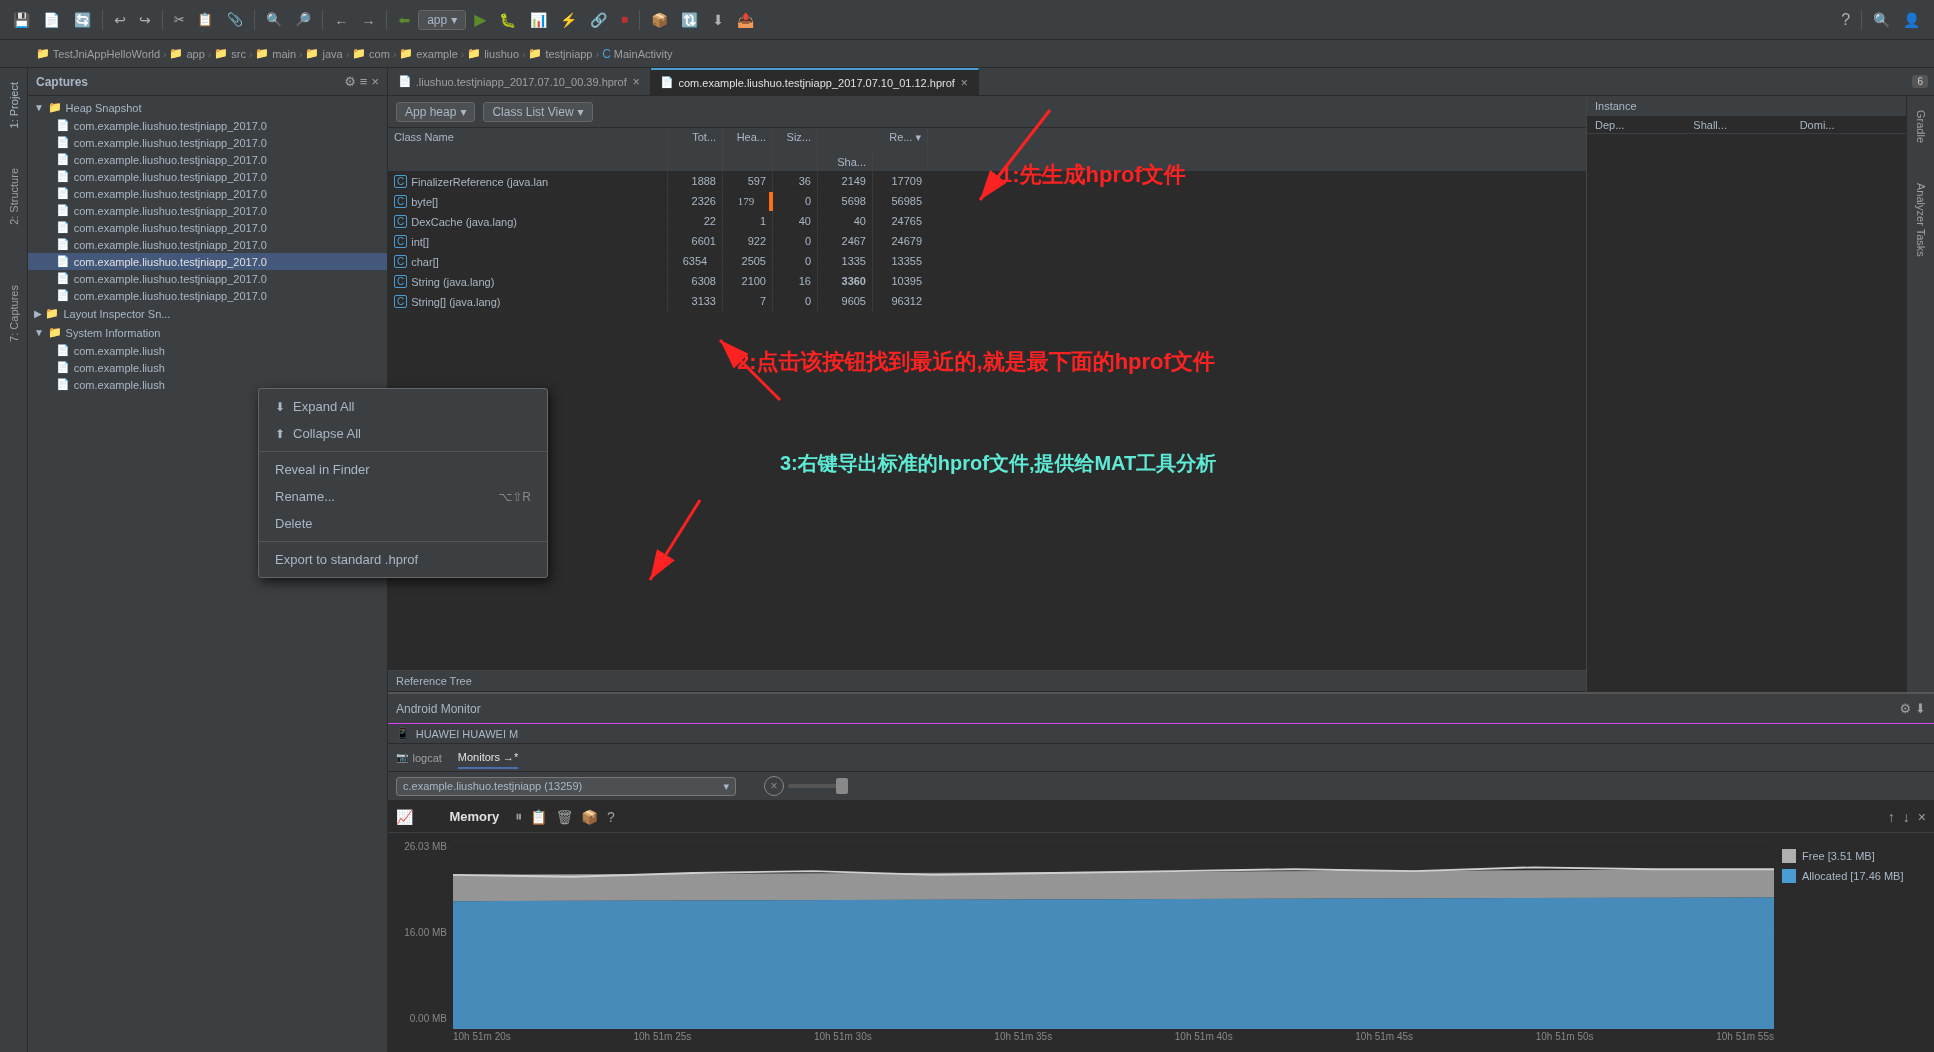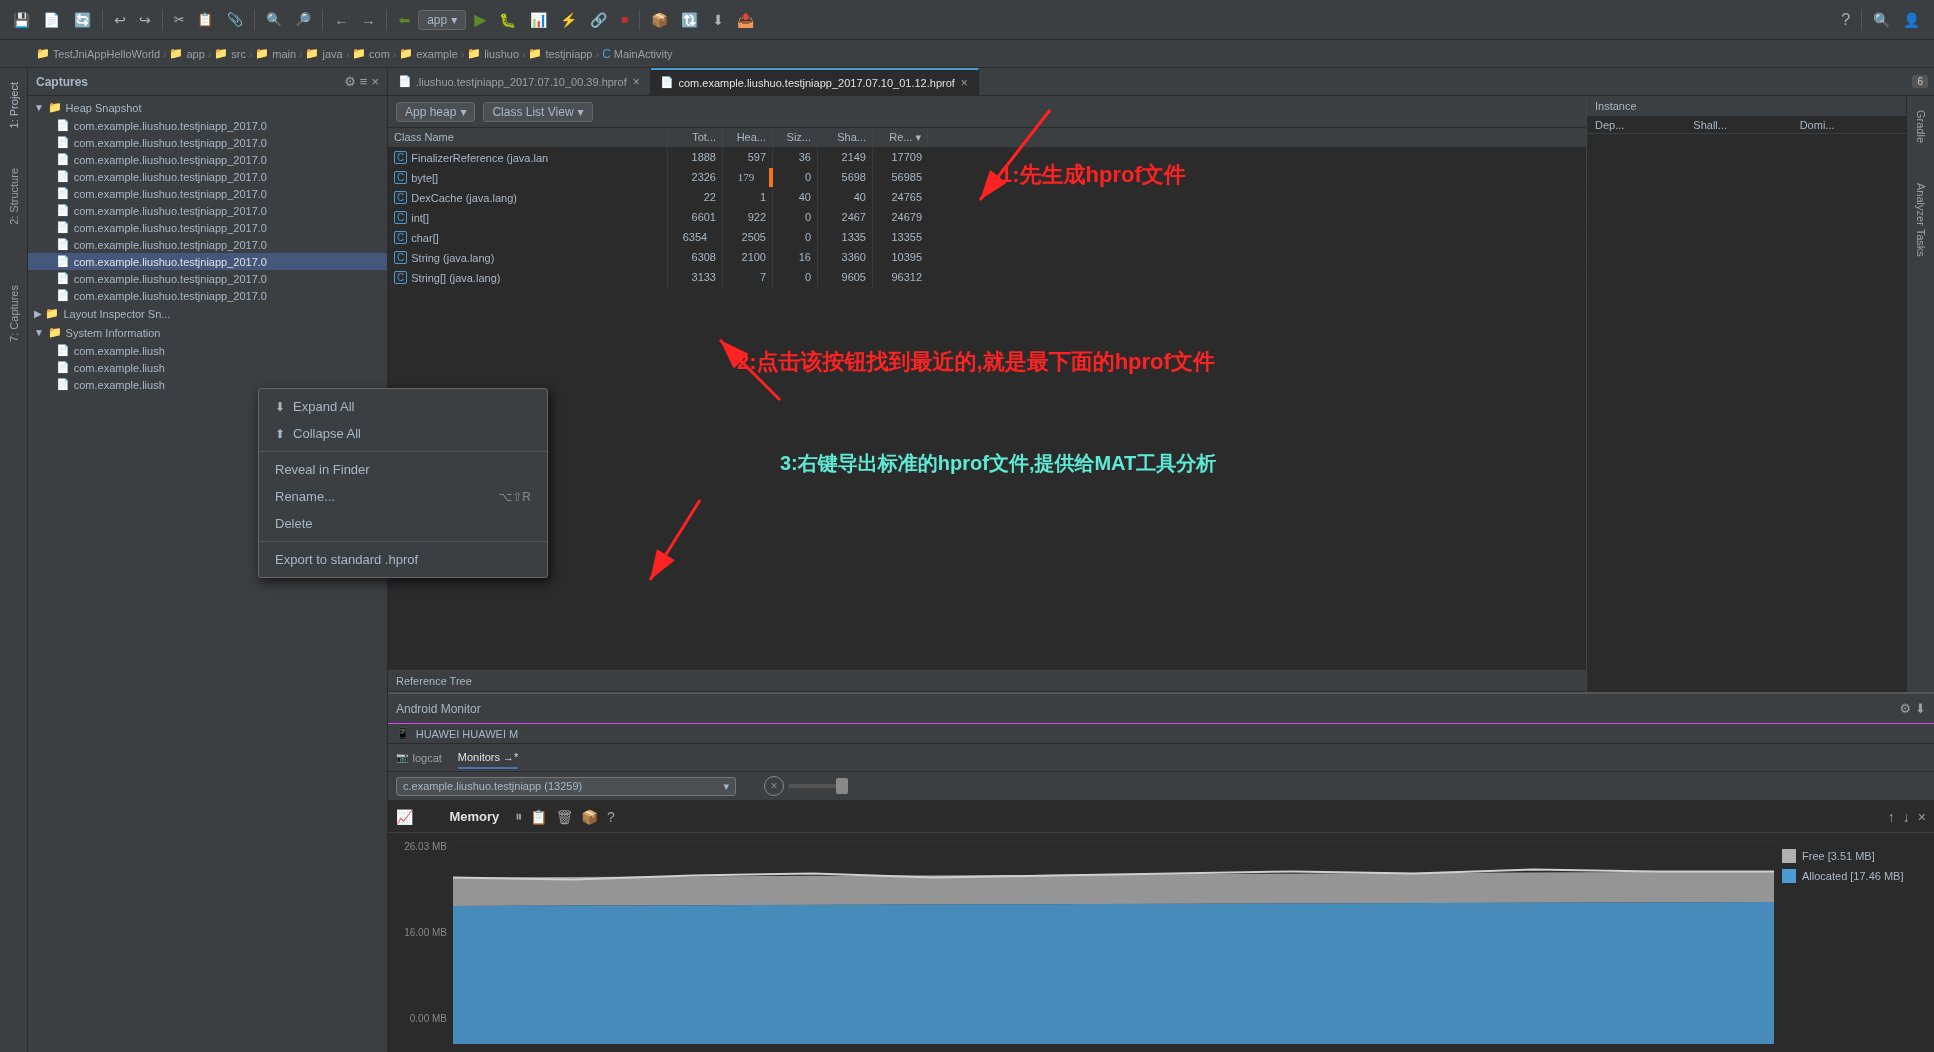--- a/index.html
+++ b/index.html
@@ -215,21 +215,21 @@
             <span>Class List View</span>
             <span>▾</span>
           </button>
         </div>
 
         <div style="display:flex; background:#3c3f41; border-bottom:1px solid #2b2b2b; font-size:11px; color:#a9b7c6;">
           <div style="padding:3px 6px; border-right:1px solid #444; cursor:pointer; min-width:280px;">Class Name</div>
           <div style="padding:3px 6px; border-right:1px solid #444; cursor:pointer; width:55px; text-align:right;">Tot...</div>
           <div style="padding:3px 6px; border-right:1px solid #444; cursor:pointer; width:50px; text-align:right;">Hea...</div>
           <div style="padding:3px 6px; border-right:1px solid #444; cursor:pointer; width:45px; text-align:right;">Siz...</div>
-          <div style="padding:3px 6px; border-right:1px solid #444; cursor:pointer; width:55px; text-align:right;">Sha...</div>
+          <div style="padding:3px 6px; border-right:1px solid #444; cursor:pointer; width:55px; text-align:right;margin-top:25px;">Sha...</div>
           <div style="padding:3px 6px; border-right:1px solid #444; cursor:pointer; width:55px; text-align:right;">Re... ▾</div>
         </div>
 
         <div style="flex:1; overflow-y:auto; min-height:0;">
           <div style="display:flex; font-size:11px; color:#a9b7c6; border-bottom:1px solid #2d2d2d; cursor:pointer;">
             <div style="padding:3px 6px; border-right:1px solid #3a3a3a; min-width:280px; display:flex; align-items:center; gap:4px;">
               <span style="color:#4b9cd3; font-size:10px; background:#2b2b2b; border:1px solid #4b9cd3; border-radius:2px; padding:0 2px;">C</span>
               FinalizerReference (java.lan
             </div>
             <div style="padding:3px 6px; border-right:1px solid #3a3a3a; width:55px; text-align:right;">1888</div>
@@ -283,21 +283,21 @@
             <div style="padding:3px 6px; width:55px; text-align:right;">13355</div>
           </div>
           <div style="display:flex; font-size:11px; color:#a9b7c6; border-bottom:1px solid #2d2d2d; cursor:pointer;">
             <div style="padding:3px 6px; border-right:1px solid #3a3a3a; min-width:280px; display:flex; align-items:center; gap:4px;">
               <span style="color:#4b9cd3; font-size:10px; background:#2b2b2b; border:1px solid #4b9cd3; border-radius:2px; padding:0 2px;">C</span>
               String (java.lang)
             </div>
             <div style="padding:3px 6px; border-right:1px solid #3a3a3a; width:55px; text-align:right;">6308</div>
             <div style="padding:3px 6px; border-right:1px solid #3a3a3a; width:50px; text-align:right;">2100</div>
             <div style="padding:3px 6px; border-right:1px solid #3a3a3a; width:45px; text-align:right;">16</div>
-            <div style="padding:3px 6px; border-right:1px solid #3a3a3a; width:55px; text-align:right;">3360</div>
+            <div style="padding:3px 6px; border-right:1px solid #3a3a3a; width:55px; text-align:right;font-weight:bold;">3360</div>
             <div style="padding:3px 6px; width:55px; text-align:right;">10395</div>
           </div>
           <div style="display:flex; font-size:11px; color:#a9b7c6; border-bottom:1px solid #2d2d2d; cursor:pointer;">
             <div style="padding:3px 6px; border-right:1px solid #3a3a3a; min-width:280px; display:flex; align-items:center; gap:4px;">
               <span style="color:#4b9cd3; font-size:10px; background:#2b2b2b; border:1px solid #4b9cd3; border-radius:2px; padding:0 2px;">C</span>
               String[] (java.lang)
             </div>
             <div style="padding:3px 6px; border-right:1px solid #3a3a3a; width:55px; text-align:right;">3133</div>
             <div style="padding:3px 6px; border-right:1px solid #3a3a3a; width:50px; text-align:right;">7</div>
             <div style="padding:3px 6px; border-right:1px solid #3a3a3a; width:45px; text-align:right;">0</div>
@@ -401,20 +401,30 @@
               <line x1="0" y1="50" x2="1100" y2="50" stroke="#3a3a3a" stroke-width="0.5"></line>
               <line x1="0" y1="100" x2="1100" y2="100" stroke="#3a3a3a" stroke-width="0.5"></line>
 
               <polygon points="0,18 1100,15 1100,30 0,32" fill="#b0b0b0" opacity="0.8"></polygon>
 
               <polygon points="0,32 1100,30 1100,100 0,100" fill="#4b9cd3" opacity="0.85"></polygon>
 
               <polyline points="0,18 100,19 200,17 300,16 400,18 500,17 600,16 700,15 800,16 900,14 1000,15 1100,15" fill="none" stroke="#d0d0d0" stroke-width="1"></polyline>
             </svg>
 
+            <div style="display:flex; justify-content:space-between; font-size:10px; color:#888; padding:2px 0; flex-shrink:0;">
+              <span>10h 51m 20s</span>
+              <span>10h 51m 25s</span>
+              <span>10h 51m 30s</span>
+              <span>10h 51m 35s</span>
+              <span>10h 51m 40s</span>
+              <span>10h 51m 45s</span>
+              <span>10h 51m 50s</span>
+              <span>10h 51m 55s</span>
+            </div>
           </div>
 
           <div style="width:160px; padding:8px; font-size:11px; color:#a9b7c6; display:flex; flex-direction:column; gap:6px; flex-shrink:0;">
             <div style="display:flex; align-items:center; gap:6px;">
               <div style="width:14px; height:14px; background:#b0b0b0;"></div>
               <span>Free [3.51 MB]</span>
             </div>
             <div style="display:flex; align-items:center; gap:6px;">
               <div style="width:14px; height:14px; background:#4b9cd3;"></div>
               <span>Allocated [17.46 MB]</span>

